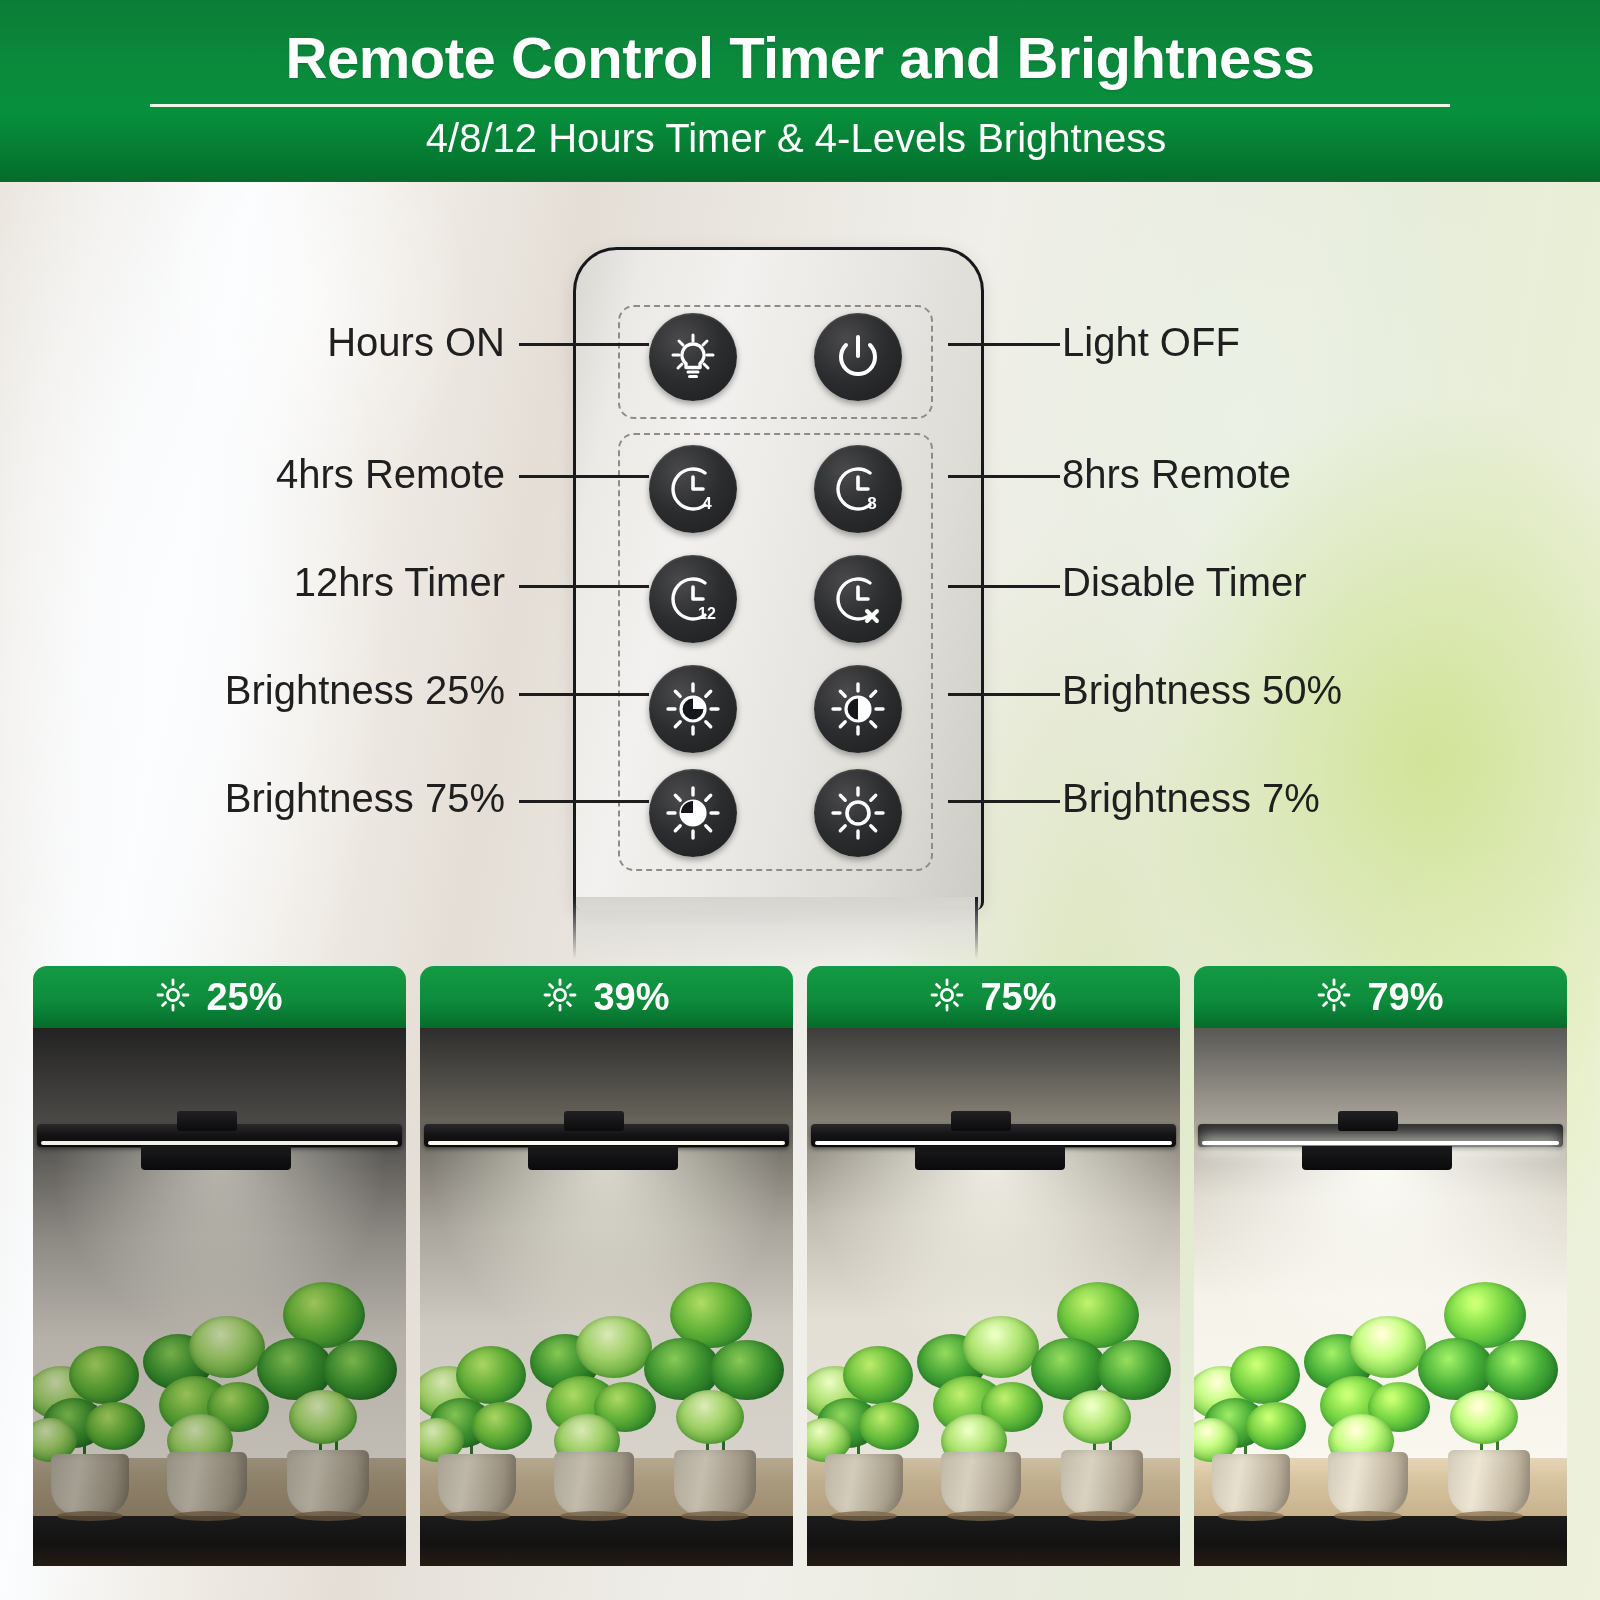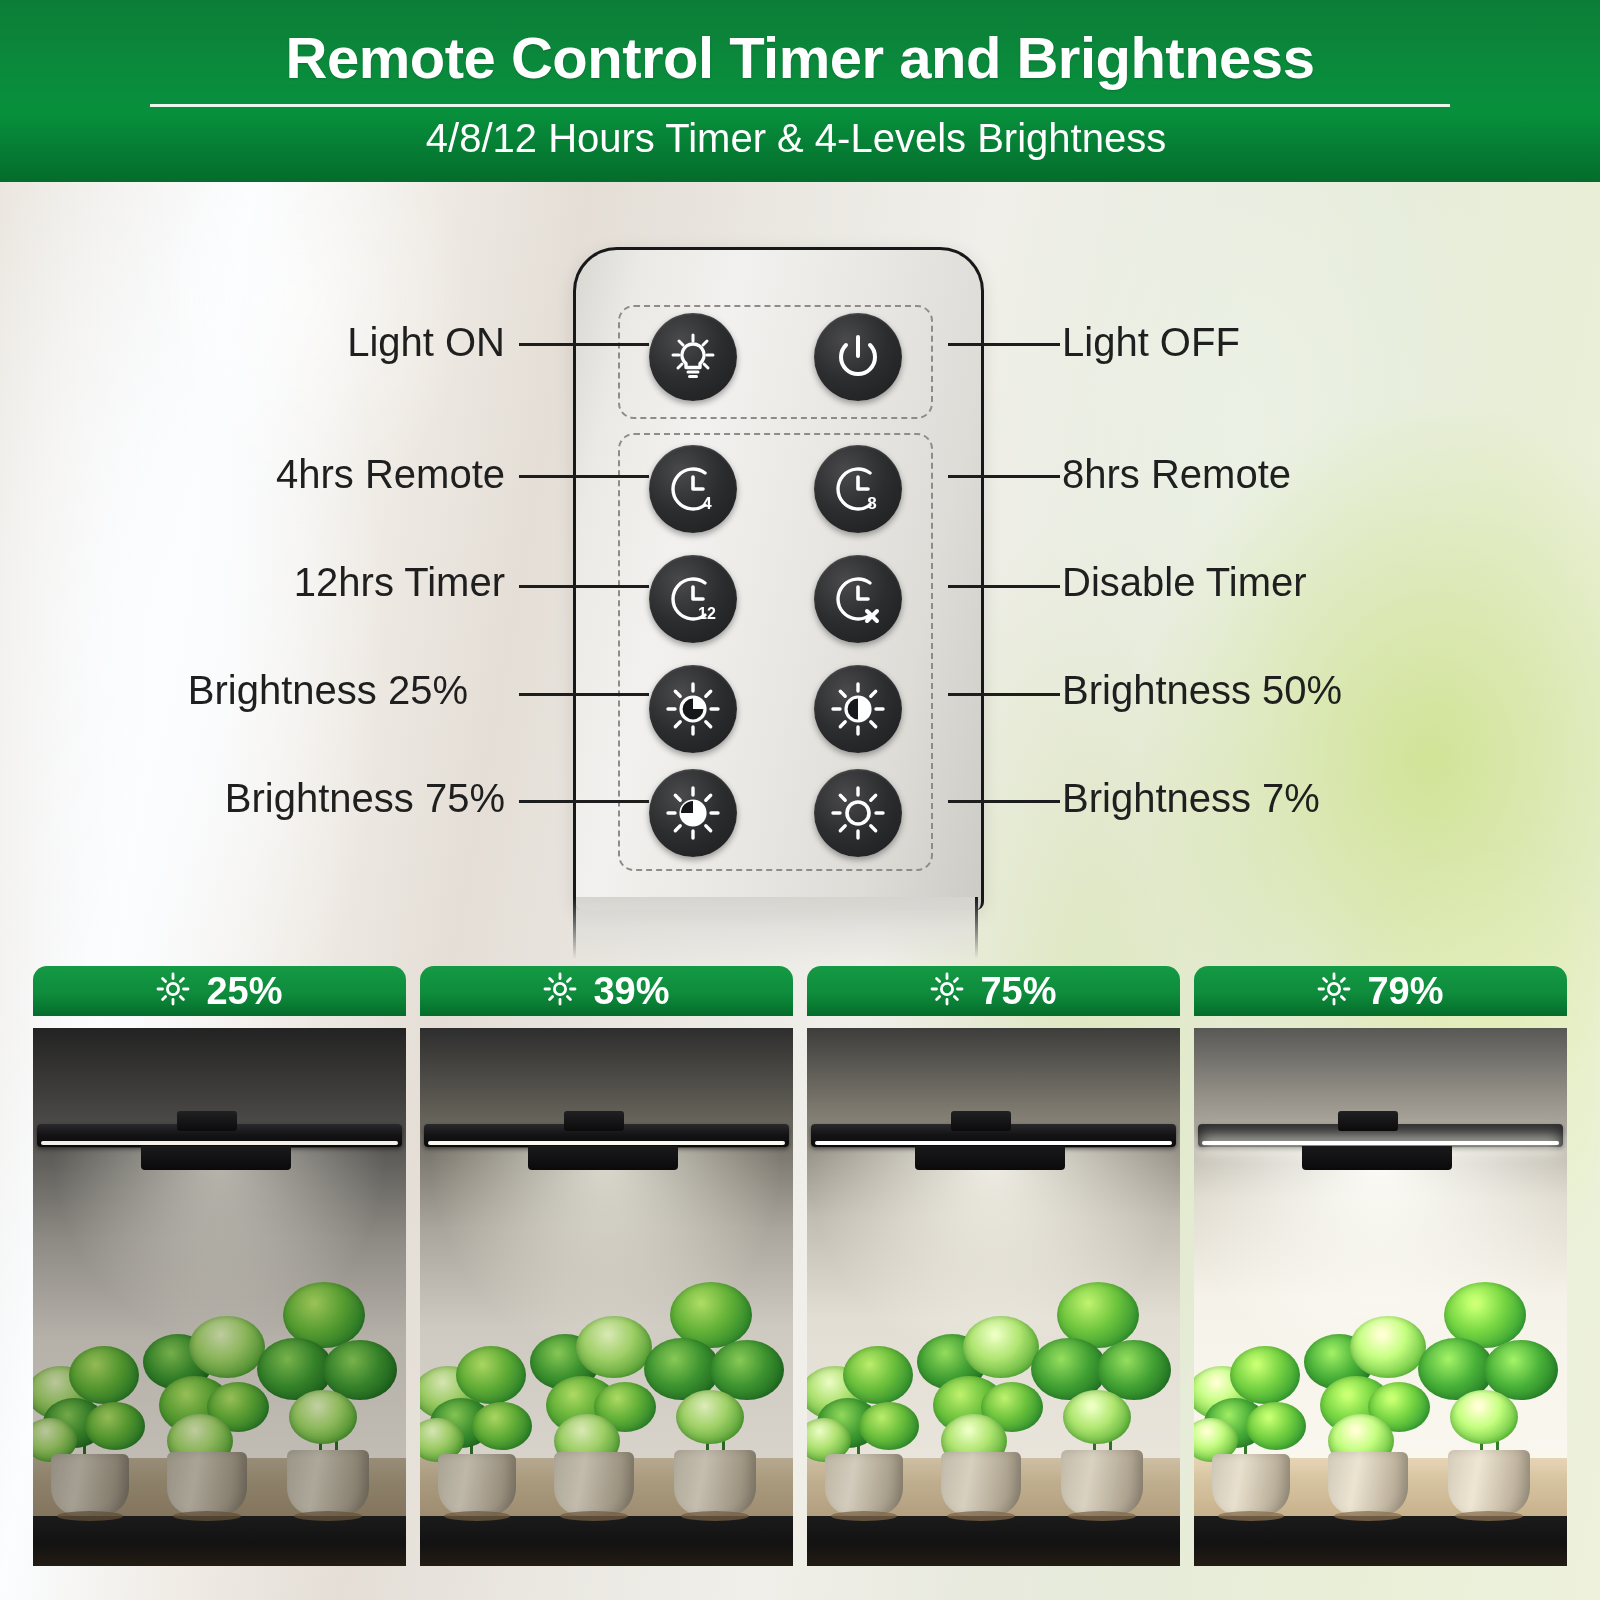--- a/index.html
+++ b/index.html
@@ -68,21 +68,21 @@
 
   
   .lead{position:absolute;height:3px;background:#1d1d1d;}
   .lbl{position:absolute;color:#1f1f1f;font-size:40px;white-space:nowrap;line-height:1;}
   .lbl.r{text-align:right;}
   .lbl.l{text-align:left;}
 
   
   .panels{position:absolute;left:33px;top:966px;width:1534px;height:600px;}
   .panel{position:absolute;top:0;width:373px;height:600px;}
-  .tab{position:absolute;left:0;top:0;width:373px;height:50px;
+  .tab{position:absolute;left:0;top:0;width:373px;height:62px;
     border-radius:14px 14px 0 0;
     background:linear-gradient(180deg,#149a44 0%,#0e8c3c 55%,#046c2a 100%);
     display:flex;align-items:center;justify-content:center;gap:16px;}
   .tab-pct{color:#fff;font-size:38px;font-weight:bold;letter-spacing:0px;}
   .photo{position:absolute;left:0;top:62px;width:373px;height:538px;overflow:hidden;
     background:#101010;}
 
   
   .wall{position:absolute;left:0;top:0;width:373px;height:500px;}
   .ceil{position:absolute;left:0;top:0;width:373px;height:118px;}
@@ -276,30 +276,30 @@
             <line x1="11.3" y1="46.7" x2="16.2" y2="41.8"></line>
               <line x1="41.8" y1="16.2" x2="46.7" y2="11.3"></line>
           </g>
           <circle cx="29" cy="29" r="11" fill="none" stroke="#fff" stroke-width="3.6"></circle>
         </svg>
       </span>
     </div>
   </div>
 
   <div class="lead" style="left:519px;top:343px;width:130px;"></div>
-  <div class="lbl r" style="right:1095px;top:322px;">Light ON</div>
+  <div class="lbl r" style="right:1095px;top:322px;">Hours ON</div>
 
   <div class="lead" style="left:519px;top:475px;width:130px;"></div>
   <div class="lbl r" style="right:1095px;top:454px;">4hrs Remote</div>
 
   <div class="lead" style="left:519px;top:585px;width:130px;"></div>
   <div class="lbl r" style="right:1095px;top:562px;">12hrs Timer</div>
 
   <div class="lead" style="left:519px;top:693px;width:130px;"></div>
-  <div class="lbl r" style="right:1132px;top:670px;">Brightness 25%</div>
+  <div class="lbl r" style="right:1095px;top:670px;">Brightness 25%</div>
 
   <div class="lead" style="left:519px;top:800px;width:130px;"></div>
   <div class="lbl r" style="right:1095px;top:778px;">Brightness 75%</div>
 
   <div class="lead" style="left:948px;top:343px;width:112px;"></div>
   <div class="lbl l" style="left:1062px;top:322px;">Light OFF</div>
 
   <div class="lead" style="left:948px;top:475px;width:112px;"></div>
   <div class="lbl l" style="left:1062px;top:454px;">8hrs Remote</div>
 

